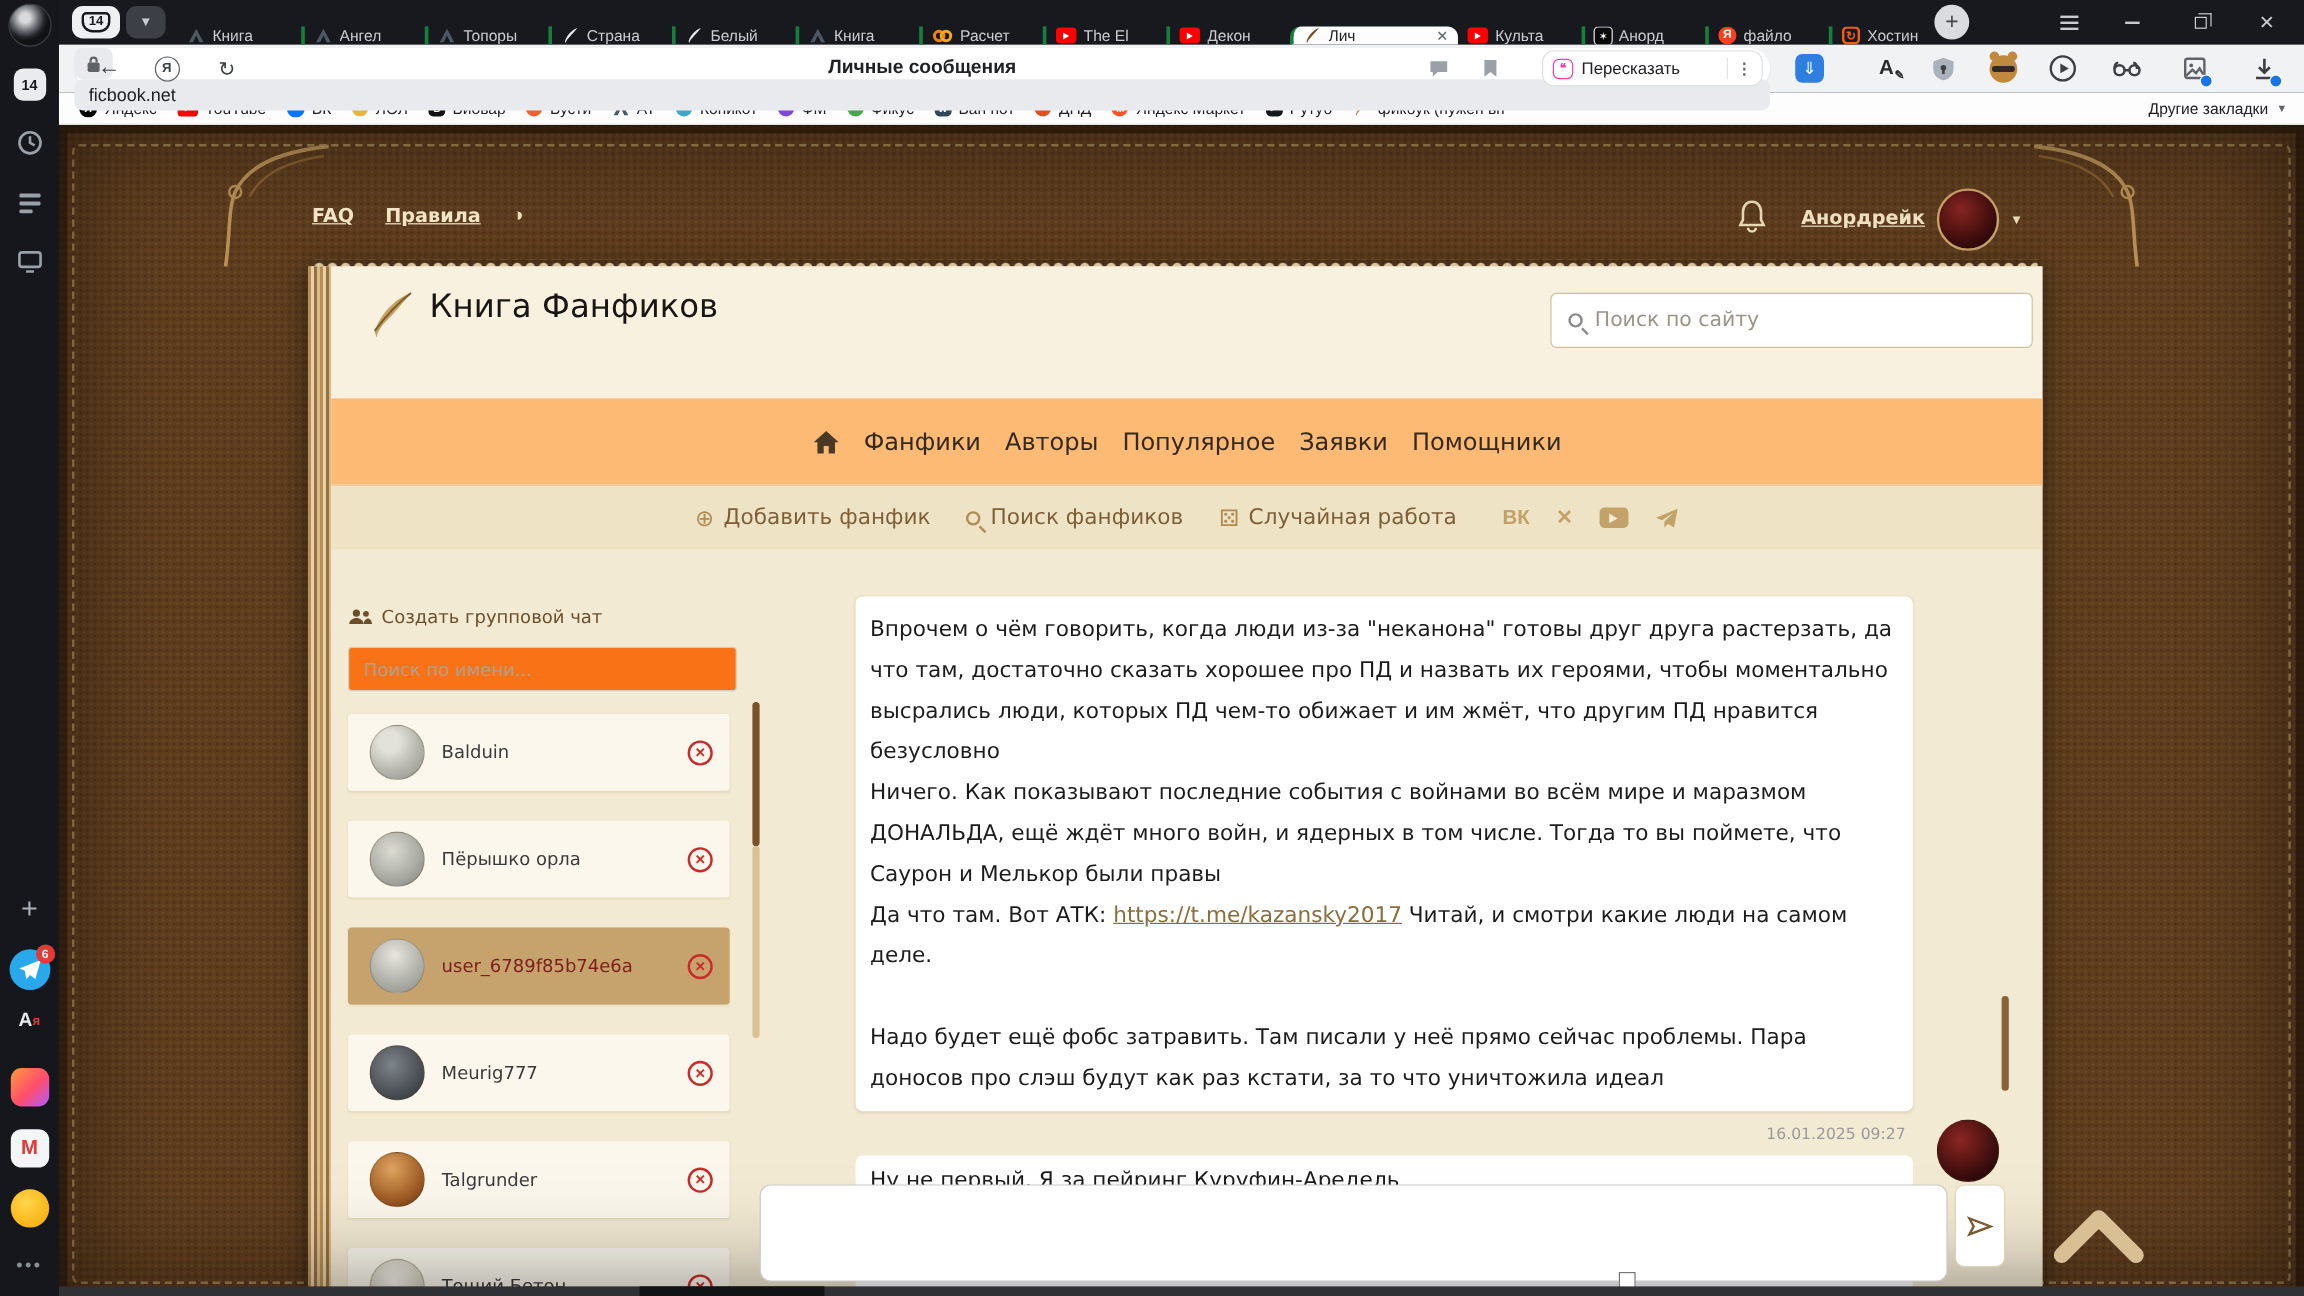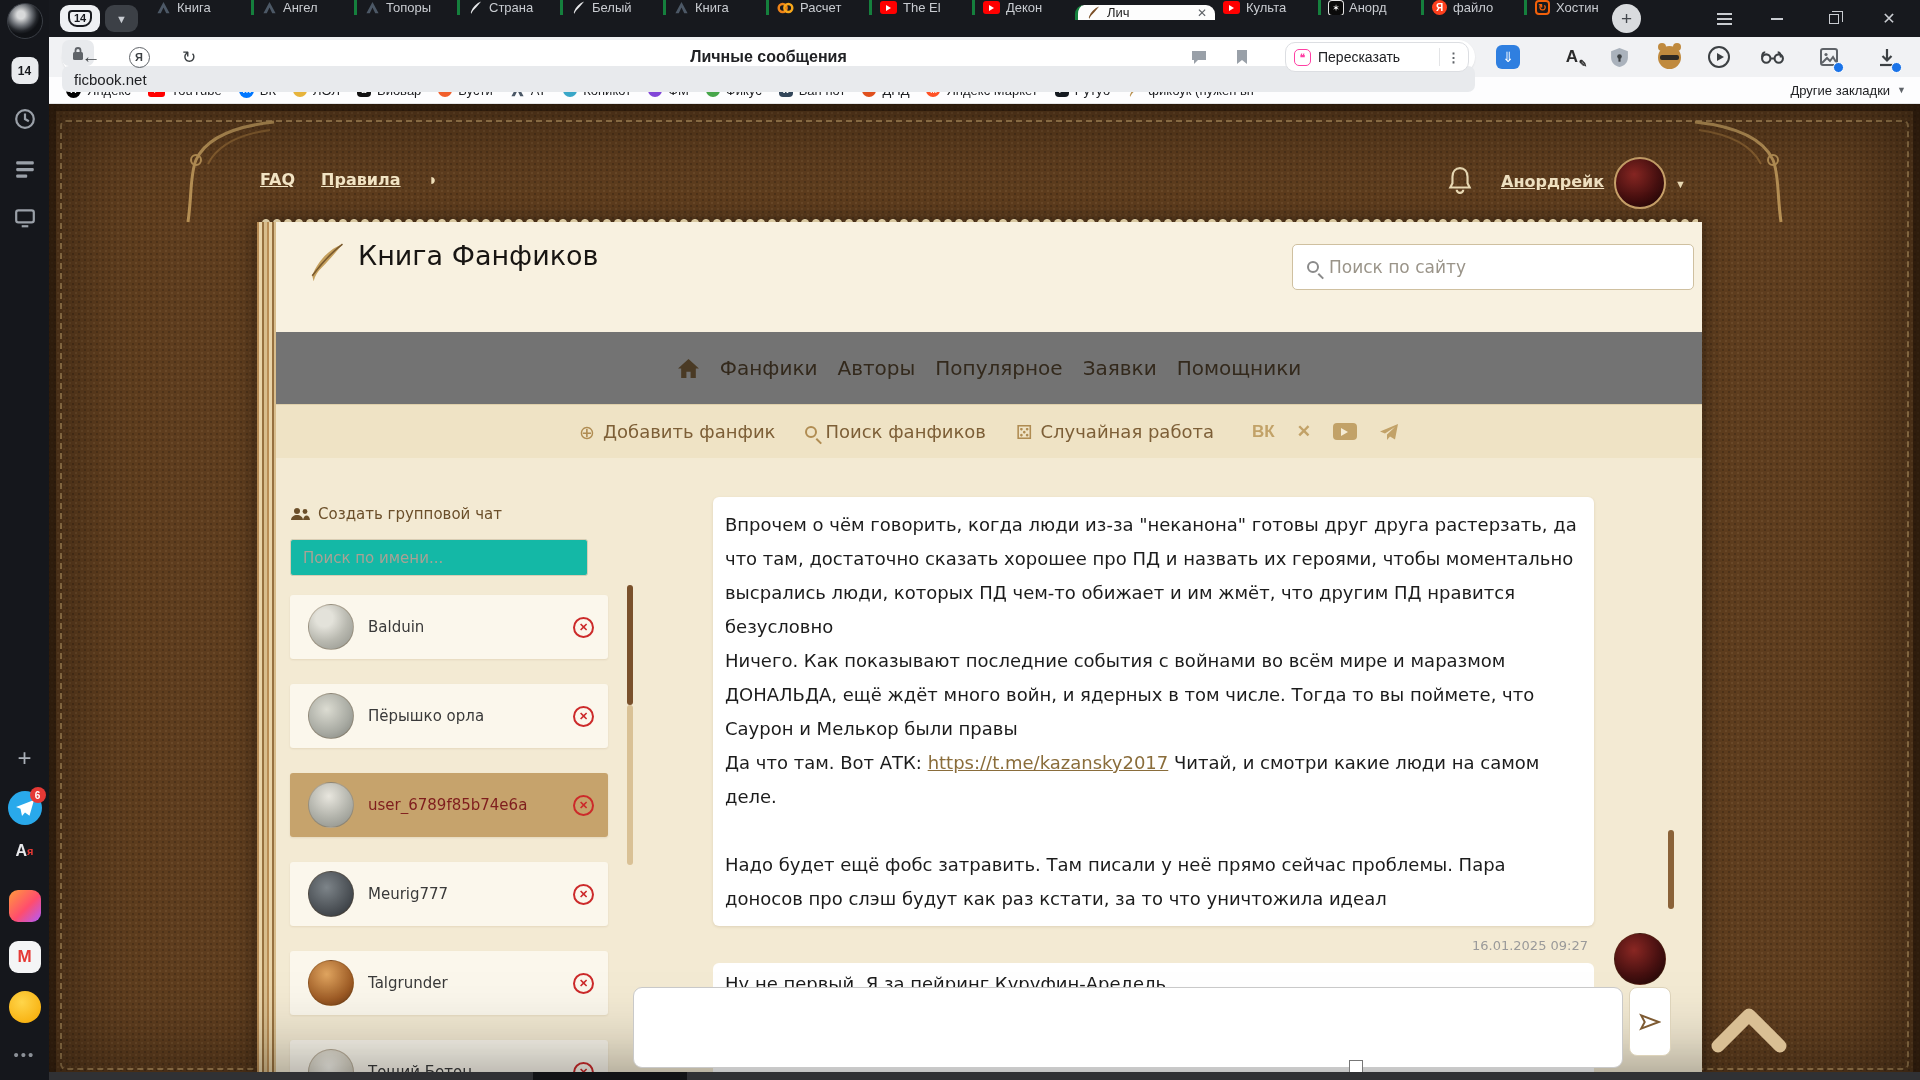--- a/index.html
+++ b/index.html
@@ -20,21 +20,21 @@
   .gmail-sq{width:32px;height:32px;border-radius:9px;background:#f4f5f6;color:#e53935;font-weight:bold;font-size:17px;display:flex;align-items:center;justify-content:center}
   .yellow-dot{width:32px;height:32px;border-radius:50%;background:radial-gradient(circle at 40% 35%,#ffd54a,#f6a700)}
   .sb-dots{color:#8b9097;font-size:15px;letter-spacing:2px}
 
   
   #tabbar{position:absolute;left:49px;top:0;width:1871px;height:37px;background:#17191e;z-index:30}
   .pill{position:absolute;top:5px;height:27px;border-radius:9px;display:flex;align-items:center;justify-content:center}
   #tabcount-pill{left:11px;width:40px;background:#eef0f3}
   .shield14{font-size:11px;font-weight:bold;color:#17191e;border:2px solid #17191e;border-radius:4px 4px 9px 9px;padding:1px 4px;line-height:1}
   #tablist-chevron{left:56px;width:33px;background:#3c4046;color:#c8ccd2;font-size:11px}
-  #tab-strip{position:absolute;left:99px;top:0;height:37px;display:flex;align-items:flex-start}
+  #tab-strip{position:absolute;left:99px;top:0;height:37px;display:flex;align-items:flex-end}
   .tab{width:103px;display:flex;align-items:center;gap:6px;padding:0 8px;color:#c9ccd1;font-size:13px;overflow:hidden;position:relative}
   .tab:not(.active)+.tab:not(.first-after-active){border-left:3px solid #15803d}
   .tab.active{width:140px;background:#fdfdfd;color:#1c1c1c;border-radius:9px 9px 0 0;margin-top:5px;border-left:none}
   .tab.first-after-active{border-left:none}
   .tab-label{white-space:nowrap;overflow:hidden;flex:1;-webkit-mask-image:linear-gradient(90deg,#000 75%,transparent);mask-image:linear-gradient(90deg,#000 75%,transparent)}
   .tab-close{font-size:12px;color:#5f6368;flex:0 0 auto}
   .fav{display:inline-flex;flex:0 0 auto;align-items:center;justify-content:center}
   .yt{display:inline-flex;align-items:center;justify-content:center;width:17px;height:13px;background:#f00;border-radius:3px}
   .yt i{width:0;height:0;border-left:5px solid #fff;border-top:3.5px solid transparent;border-bottom:3.5px solid transparent}
   .pix{display:inline-flex;width:14px;height:14px;background:#0a0a0a;color:#fff;font-size:9px;align-items:center;justify-content:center;border-radius:3px;box-shadow:0 0 0 1px #e6e6e6}
@@ -112,35 +112,35 @@
   #page-edge{position:absolute;left:0;top:0;bottom:0;width:19px;
     background:repeating-linear-gradient(90deg,#b98d55 0 2px,#e8d3a8 2px 5px,#96703f 5px 7px,#d8bd8c 7px 10px)}
   #site-header{position:absolute;left:19px;right:0;top:0;height:182px;background:#f8f1e0}
   #site-logo{position:absolute;left:28px;top:18px;display:flex;gap:10px}
   #site-logo .t{font-size:27px;color:#181512;font-family:"DejaVu Sans",sans-serif}
   .site-search{position:absolute;left:1016px;top:22px;width:402px;height:46px;background:#fff;border:1px solid #cfc0a0;border-radius:5px;display:flex;align-items:center;gap:10px;padding:0 14px}
   .site-search input{border:none;outline:none;flex:1;font-size:17px;color:#333;font-family:"DejaVu Sans",sans-serif;background:transparent}
   .site-search input::placeholder{color:#9a9489}
   .mag{position:relative;display:inline-block;width:12px;height:12px;border:2px solid currentColor;border-radius:50%;flex:0 0 auto}
   .mag::after{content:"";position:absolute;left:10px;top:10px;width:7px;height:2px;background:currentColor;transform:rotate(45deg);transform-origin:0 0}
-  #site-nav{position:absolute;left:19px;right:0;top:110px;height:72px;display:flex;align-items:center;justify-content:center;gap:20px;background:#737373}
+  #site-nav{position:absolute;left:19px;right:0;top:110px;height:72px;display:flex;align-items:center;justify-content:center;gap:20px;background:#fdba74}
   .nav-item{font-size:20px;color:#33291c;font-weight:500;font-family:"DejaVu Sans",sans-serif}
   #subnav{position:absolute;left:19px;right:0;top:182px;height:54px;background:#efe3c5;border-top:1px solid #dfd0ab;display:flex;align-items:center;justify-content:center;gap:30px}
   .subnav-item{display:flex;align-items:center;gap:8px;font-size:18px;color:#7d5f37;font-family:"DejaVu Sans",sans-serif}
   .subnav-ic{color:#b08c52;font-size:19px}
   .soc{display:flex;align-items:center;gap:22px;margin-left:8px}
   .soc-vk{font-weight:bold;font-size:17px;color:#c2a268}
   .soc-x{font-weight:bold;font-size:17px;color:#c2a268}
   .soc-yt{width:24px;height:17px;background:#c2a268;border-radius:4px;display:flex;align-items:center;justify-content:center}
   .soc-yt i{width:0;height:0;border-left:7px solid #f5ecd6;border-top:4.5px solid transparent;border-bottom:4.5px solid transparent}
   #chat-bg{position:absolute;left:19px;right:0;top:236px;bottom:0;background:#f3ead3}
 
   
   #create-group{position:absolute;left:33px;top:283px;display:flex;align-items:center;gap:8px;font-size:15px;color:#6b4f2a;font-family:"DejaVu Sans",sans-serif}
-  #name-search{position:absolute;left:33px;top:317px;width:298px;height:37px;background:#14b8a6;border:1px solid #d8cdb4;border-radius:3px;padding:13px 12px;font-size:15px;color:#444;font-family:"DejaVu Sans",sans-serif;outline:none}
+  #name-search{position:absolute;left:33px;top:317px;width:324px;height:37px;background:#f97316;border:1px solid #d8cdb4;border-radius:3px;padding:13px 12px;font-size:15px;color:#444;font-family:"DejaVu Sans",sans-serif;outline:none}
   #name-search::placeholder{color:#a9a295}
   #chat-list{position:absolute;left:33px;top:373px;width:318px}
   .chat-card{height:64px;margin-bottom:25px;background:#fbf7ec;border-radius:3px;display:flex;align-items:center;padding:0 14px 0 18px;gap:14px;box-shadow:0 1px 2px rgba(120,90,40,.12)}
   .chat-card.selected{background:#c6a36c}
   .chat-av{width:46px;height:46px;border-radius:50%;flex:0 0 auto;border:1px solid rgba(90,60,20,.25)}
   .chat-name{flex:1;font-size:15px;color:#3a3a3a;font-family:"DejaVu Sans",sans-serif;overflow:hidden;white-space:nowrap}
   .chat-card.selected .chat-name{color:#7f1d1d}
   .del-btn{width:21px;height:21px;border-radius:50%;border:2px solid #cc2a2a;color:#cc2a2a;font-size:11px;font-weight:bold;display:flex;align-items:center;justify-content:center;flex:0 0 auto;background:transparent}
   .av-gray-cat{background:radial-gradient(circle at 35% 30%,#e3e2da 0 20%,#b9b9b0 55%,#8f9089)}
   .av-gray-cat2{background:radial-gradient(circle at 40% 35%,#dcdcd2,#a8aaa2 60%,#7e807a)}

